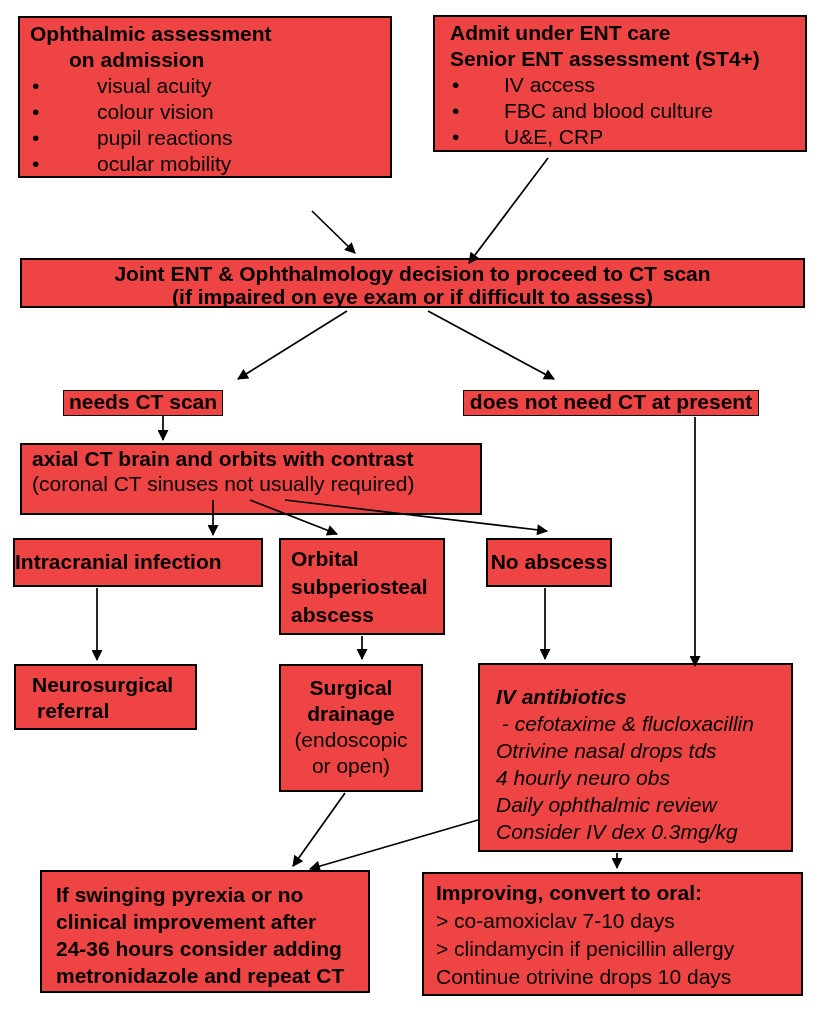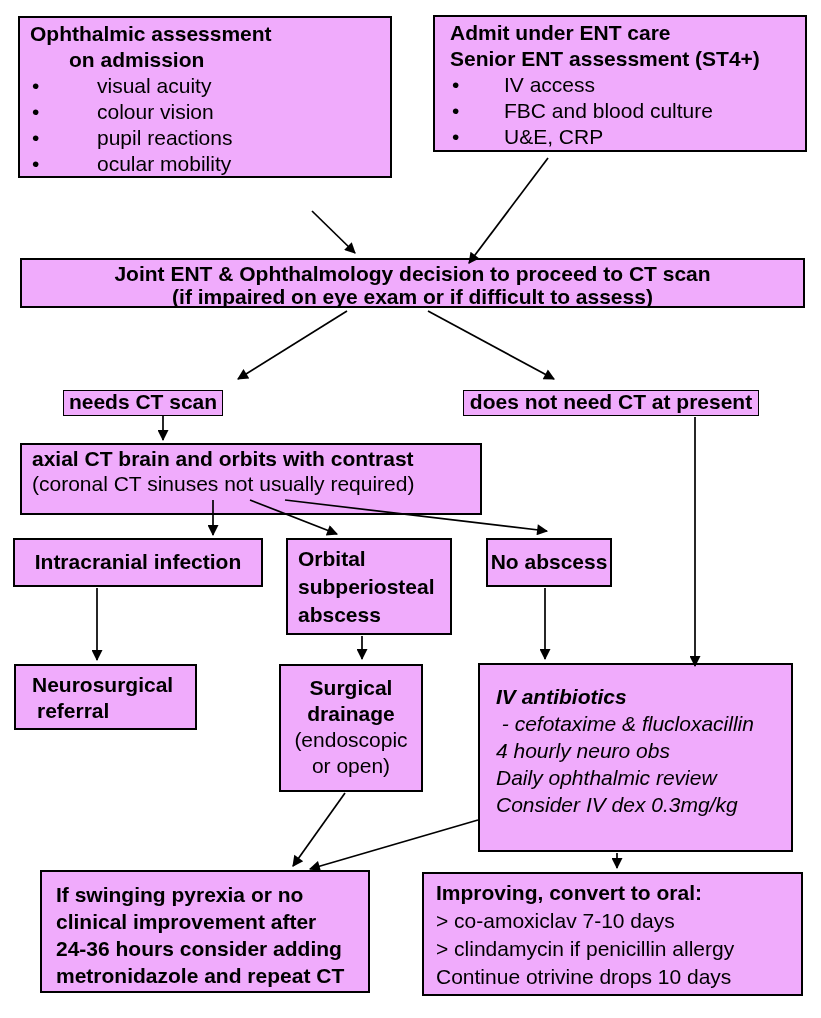--- a/index.html
+++ b/index.html
@@ -1,40 +1,40 @@
 <!DOCTYPE html>
 <html><head>
 <meta charset="utf-8">
 <style>
   html,body{margin:0;padding:0;background:#ffffff;}
   body{font-family:"Liberation Sans", sans-serif; color:#000; font-size:21px;}
   #canvas{position:relative; width:821px; height:1018px; background:#fff; overflow:hidden;}
-  .box{position:absolute; box-sizing:border-box; border:2px solid #000; background:#f0abfc; z-index:1;}
+  .box{position:absolute; box-sizing:border-box; border:2px solid #000; background:#ef4444; z-index:1;}
   .bold{font-weight:700;}
   svg.overlay{position:absolute; left:0; top:0; z-index:5; pointer-events:none;}
   line.arrow{stroke:#000; stroke-width:1.7;}
 
   #box-ophthalmic{left:18px; top:16px; width:374px; height:162px; padding:3px 0 0 10px; line-height:26px;}
   #box-ophthalmic .t2{padding-left:39px;}
   .brow{position:relative;}
   .dot{position:absolute; left:2px;}
   #box-ophthalmic .btxt{margin-left:67px;}
 
   #box-admit{left:433px; top:15px; width:374px; height:137px; padding:3px 0 0 15px; line-height:26px;}
   #box-admit .btxt{margin-left:54px;}
 
   #box-decision{left:20px; top:258px; width:785px; height:50px; border-width:2.5px; font-weight:700; text-align:center; line-height:23px; padding-top:2px;}
 
   #box-needs-ct{left:63px; top:390px; width:160px; height:26px; border-width:1.5px; font-weight:700; text-align:center; line-height:22px;}
   #box-no-ct{left:463px; top:390px; width:296px; height:26px; border-width:1.5px; font-weight:700; text-align:center; line-height:22px;}
 
   #box-axial{left:20px; top:443px; width:462px; height:72px; padding:1px 0 0 10px; line-height:25px;}
 
-  #box-intracranial{left:13px; top:538px; width:250px; height:49px; font-weight:700; text-align:center; line-height:44px;}
-  #box-orbital{left:279px; top:538px; width:166px; height:97px; font-weight:700; padding:5px 0 0 10px; line-height:28px;margin-left:7px;}
+  #box-intracranial{left:13px; top:538px; width:250px; height:49px; font-weight:700; text-align:left; line-height:44px;}
+  #box-orbital{left:279px; top:538px; width:166px; height:97px; font-weight:700; padding:5px 0 0 10px; line-height:28px;}
   #box-no-abscess{left:486px; top:538px; width:126px; height:49px; font-weight:700; text-align:center; line-height:44px;}
 
   #box-neuro{left:14px; top:664px; width:183px; height:66px; font-weight:700; padding:6px 0 0 16px; line-height:26px;}
   #box-neuro .l2{padding-left:5px;}
 
   #box-surgical{left:279px; top:664px; width:144px; height:128px; text-align:center; padding-top:9px; line-height:26px;}
 
   #box-iv{left:478px; top:663px; width:315px; height:189px; padding:18px 0 0 16px; line-height:27px;font-style:italic;}
   #box-iv .pre{white-space:pre;}
 
@@ -95,20 +95,21 @@
   </div>
 
   <div class="box" id="box-neuro">
     <div>Neurosurgical</div>
     <div class="l2">referral</div>
   </div>
 
   <div class="box" id="box-iv">
     <div class="bold">IV antibiotics</div>
     <div class="pre"> - cefotaxime &amp; flucloxacillin</div>
+    <div>Otrivine nasal drops tds</div>
     <div>4 hourly neuro obs</div>
     <div>Daily ophthalmic review</div>
     <div>Consider IV dex 0.3mg/kg</div>
   </div>
 
   <div class="box" id="box-pyrexia">
     <div>If swinging pyrexia or no</div>
     <div>clinical improvement after</div>
     <div>24-36 hours consider adding</div>
     <div>metronidazole and repeat CT</div>

